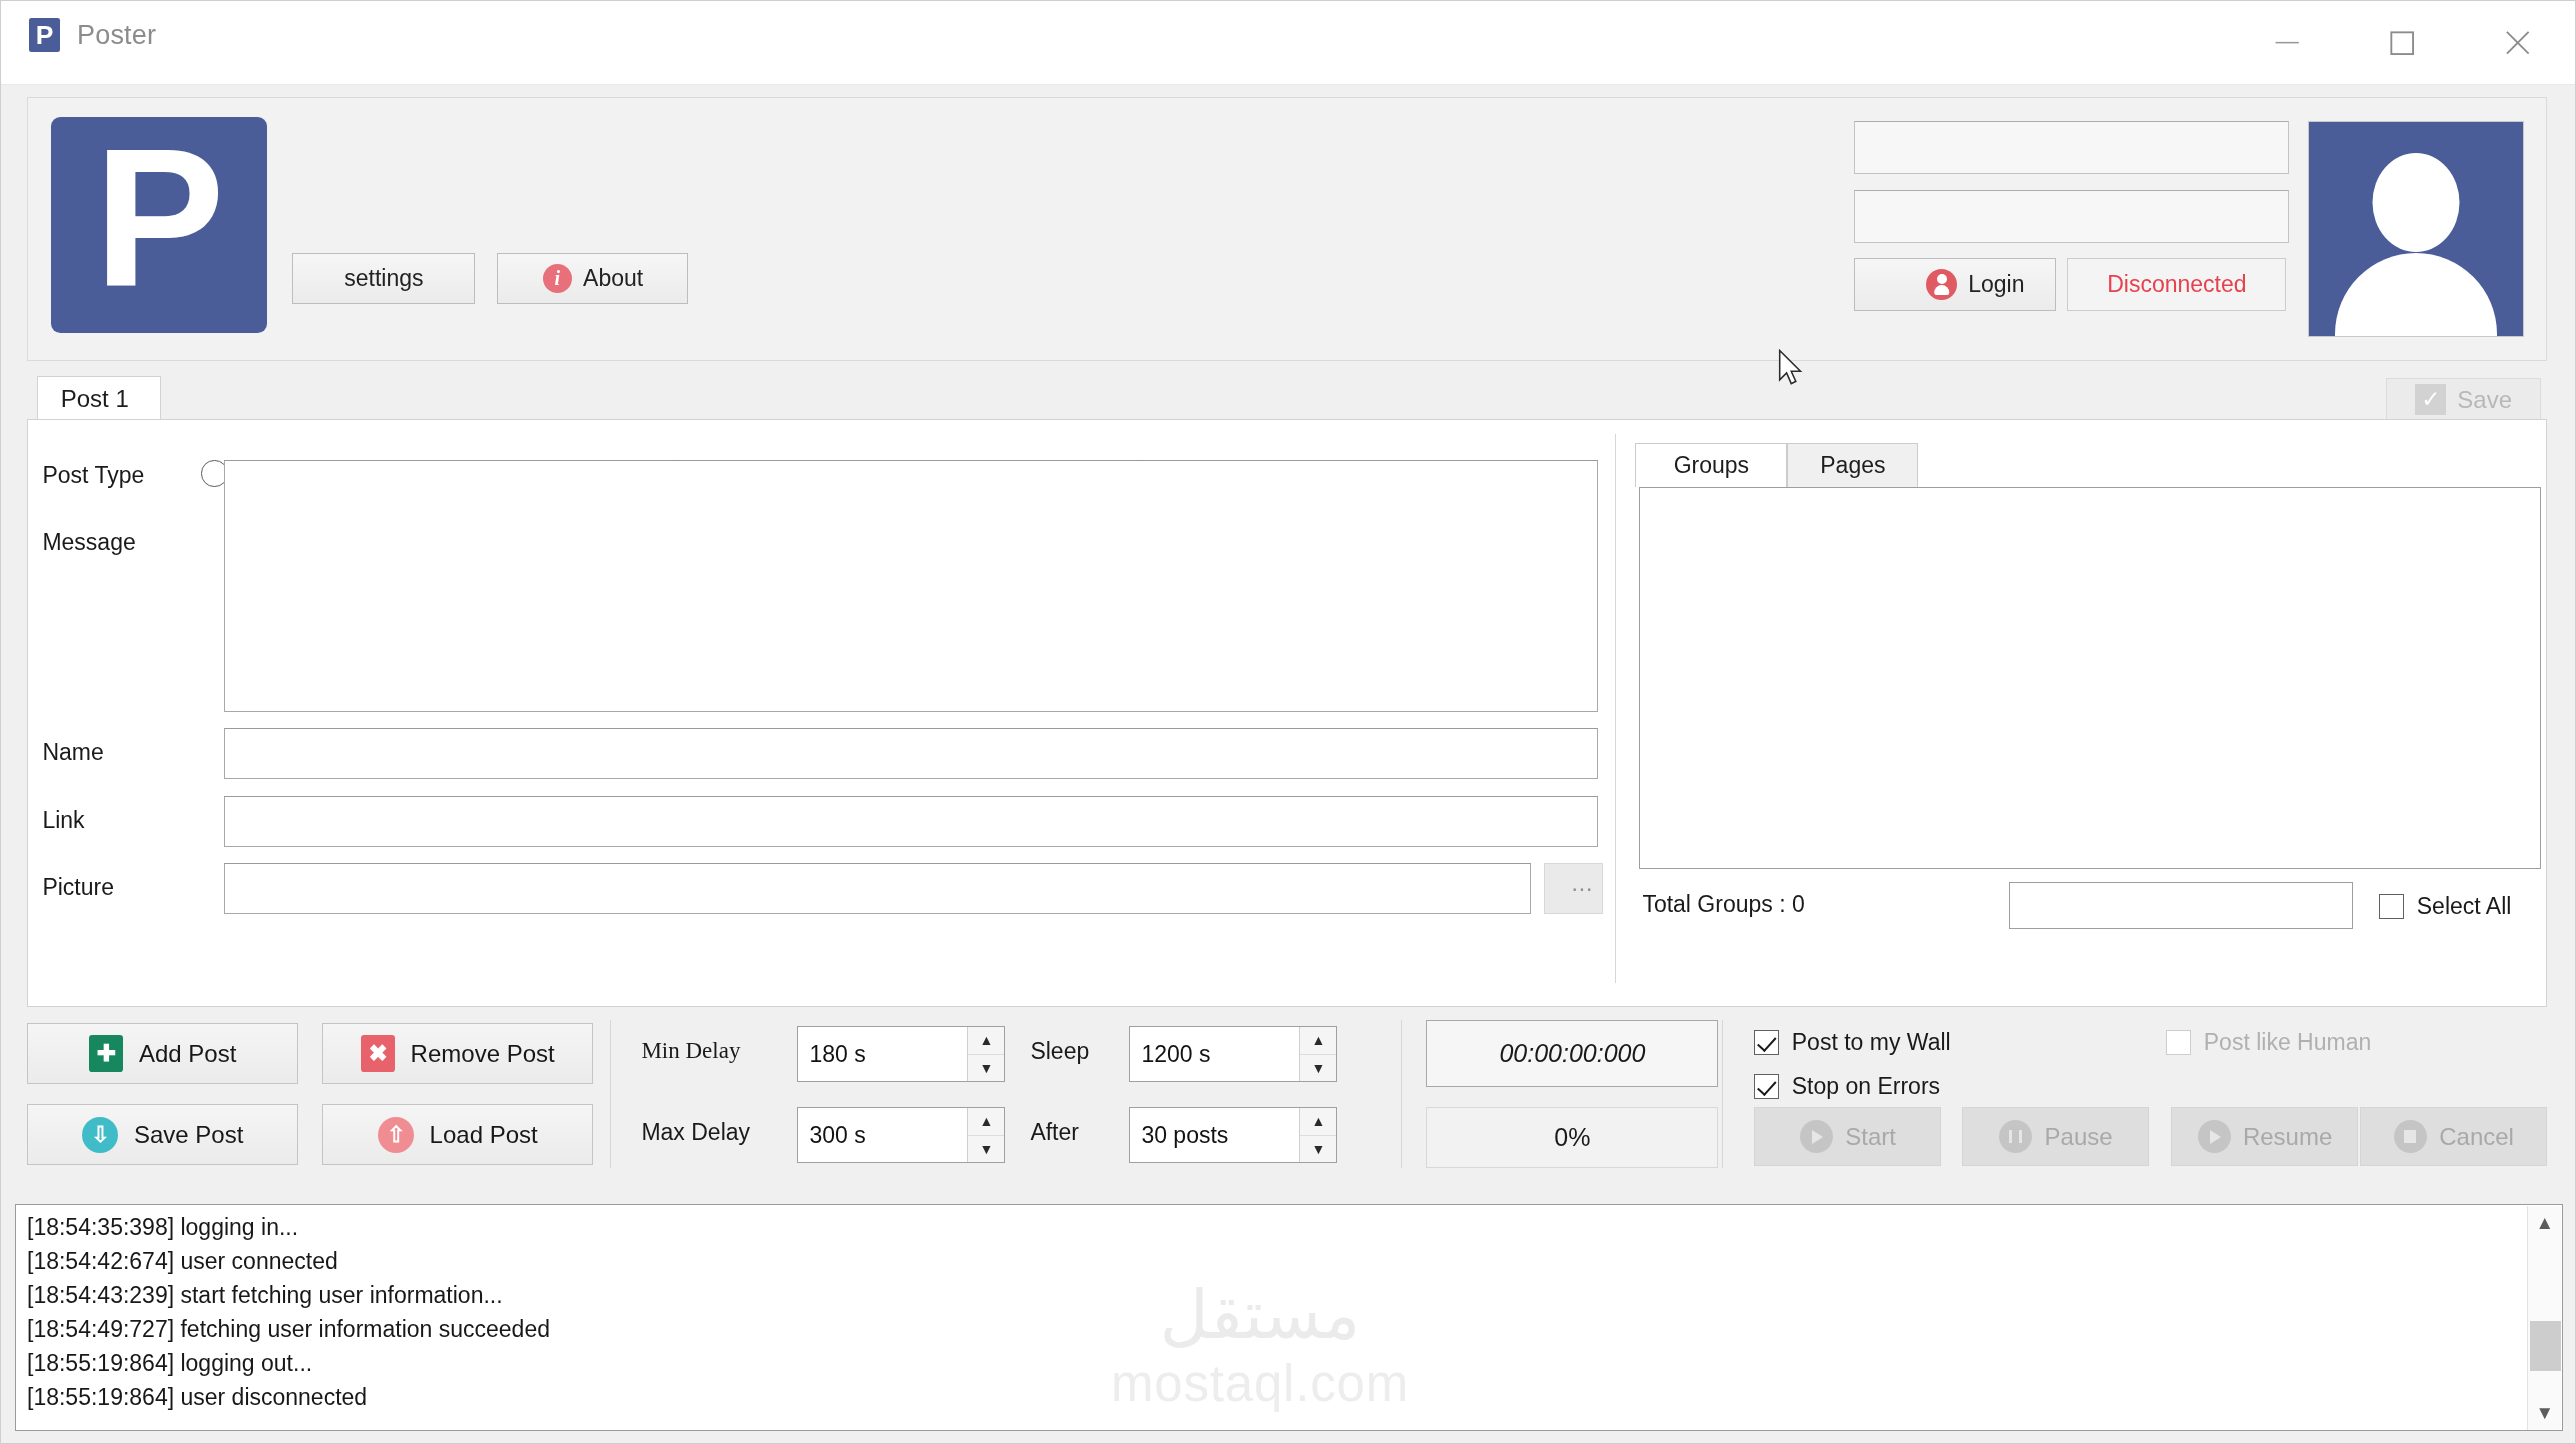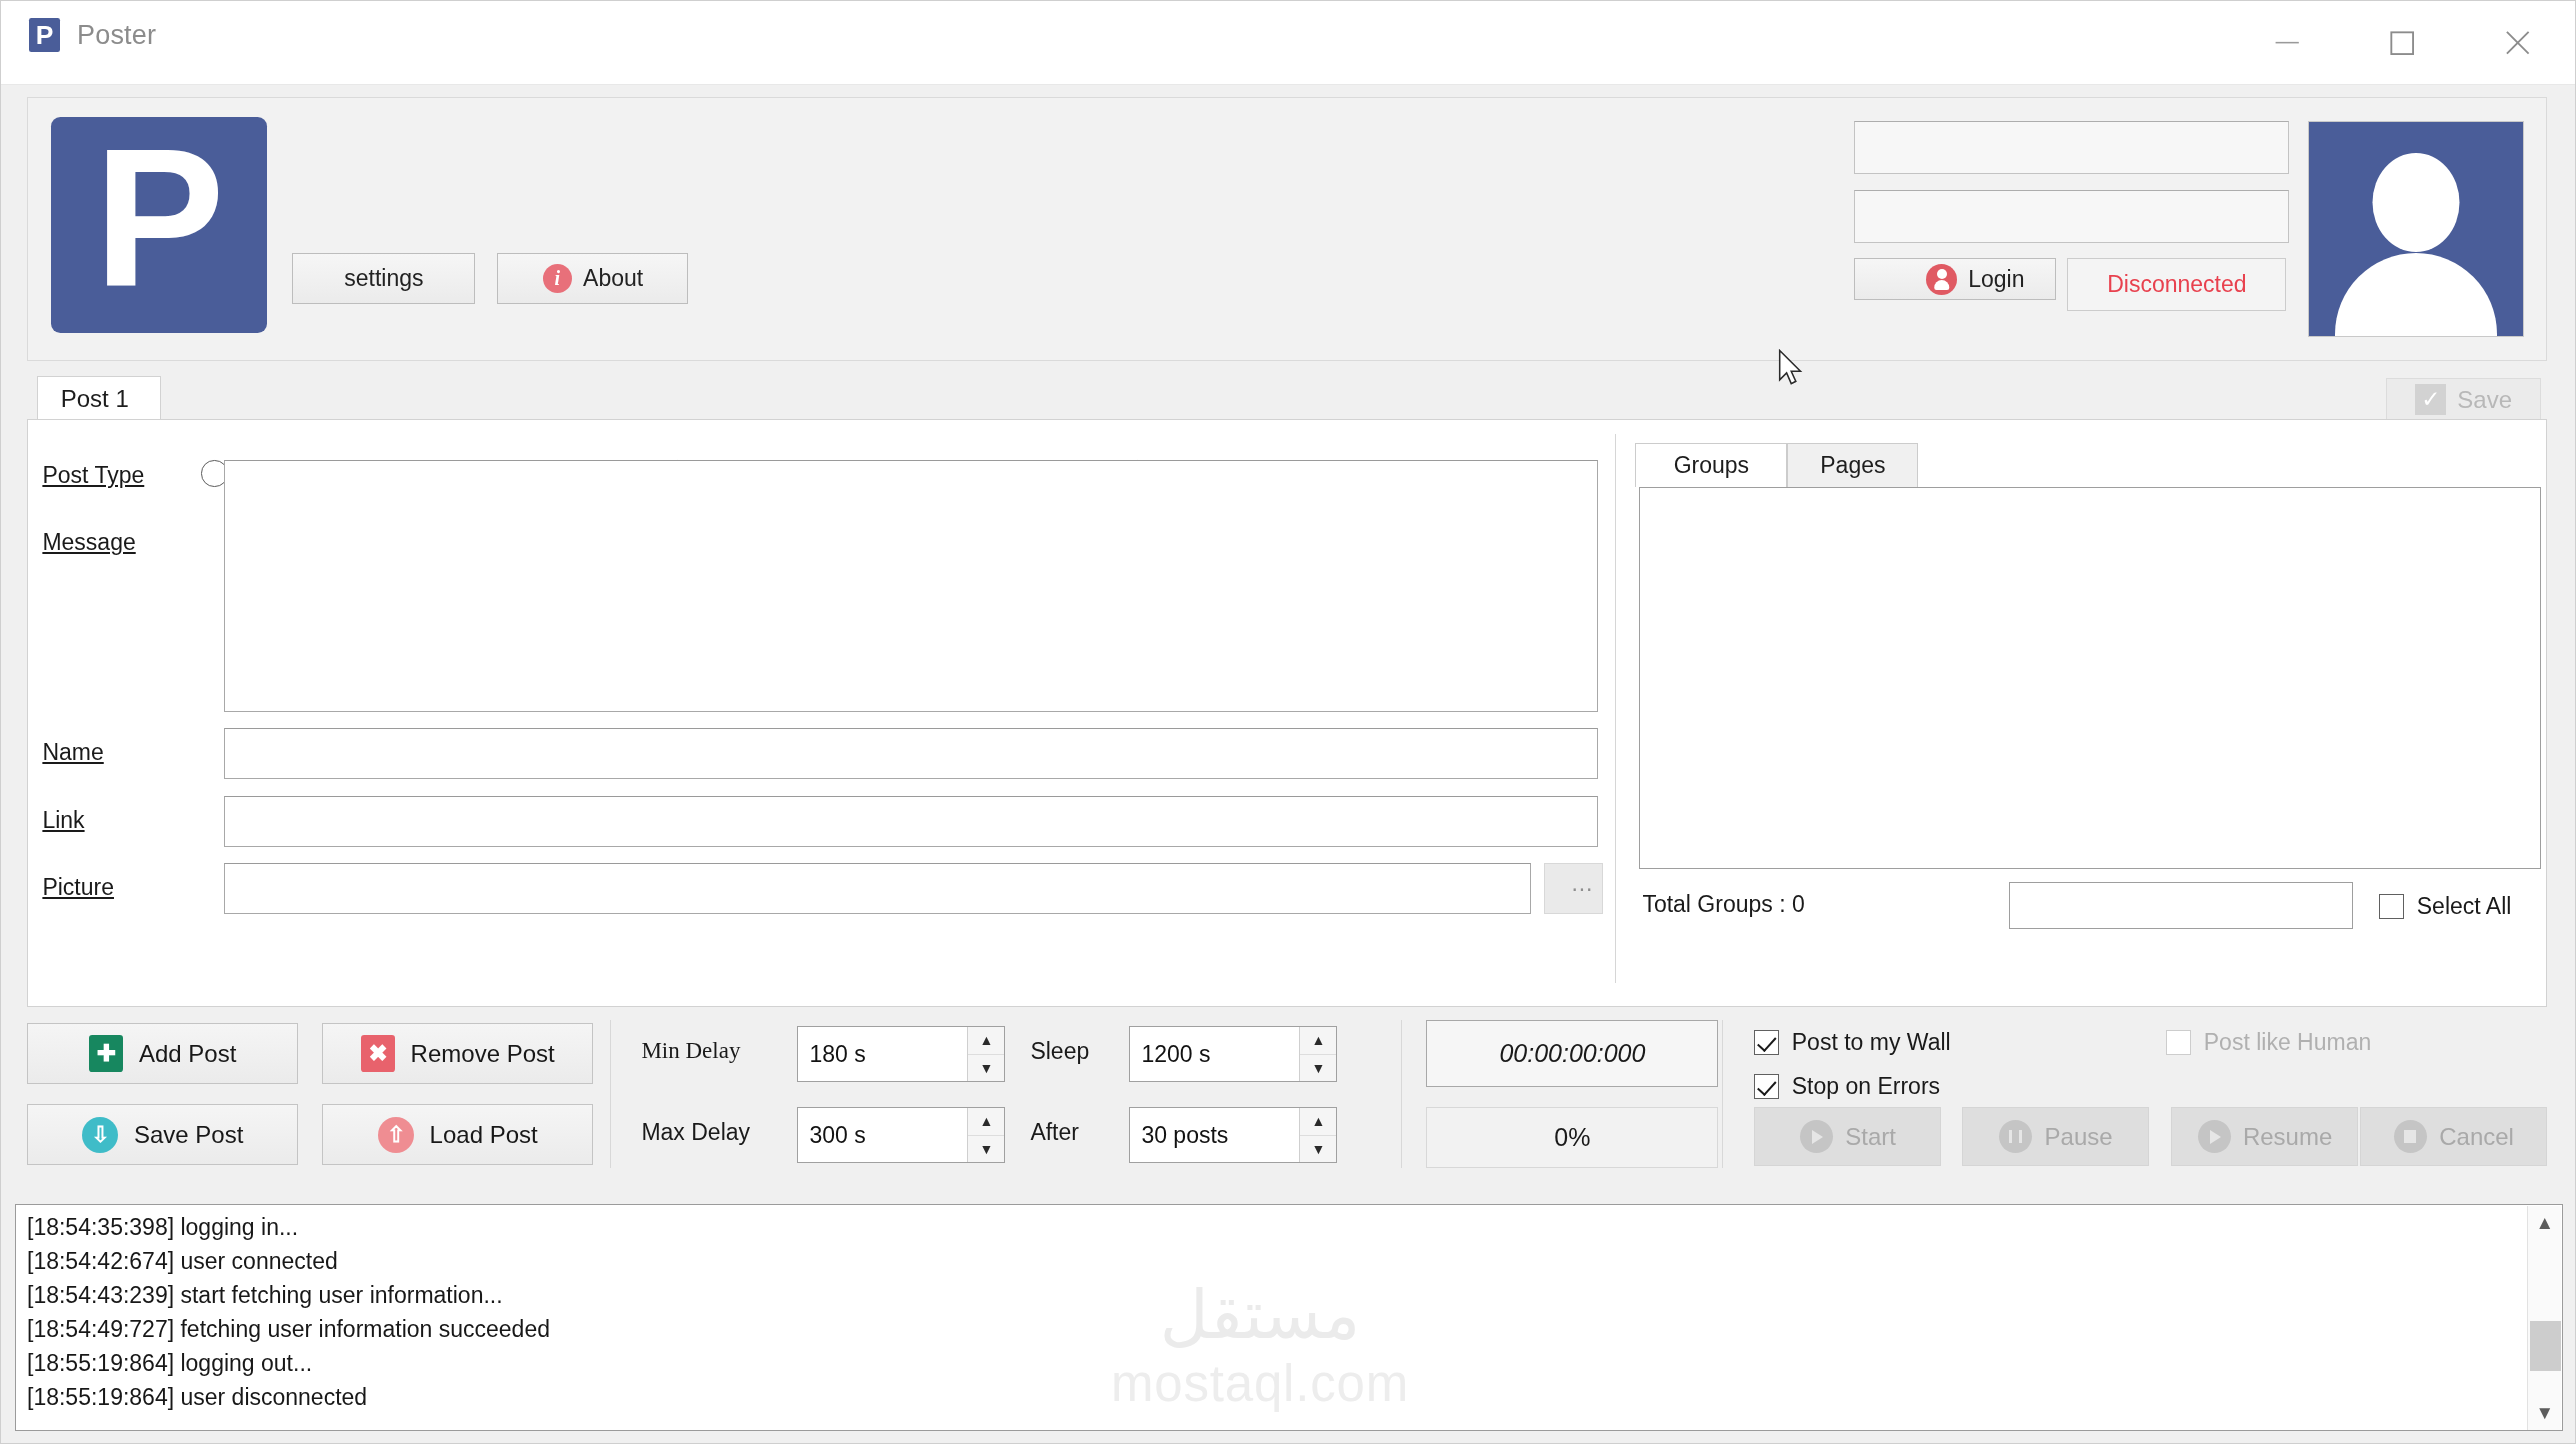--- a/index.html
+++ b/index.html
@@ -117,21 +117,21 @@
     border: 0.8px solid #c3c3c3;
     border-top-color: #adadad;
     box-sizing: border-box;
     font-size: 22px;
     color: #1a1a1a;
     padding: 0 7.8px;
     display: flex; align-items: center;
   }
   .login-field { width: 435px; height: 53px; margin-bottom: 15.5px; }
   .login-row { display: flex; gap: 11px; margin-top: 9.3px; }
-  .btn-login { width: 202px; height: 42px; padding-left: 40px; }
+  .btn-login { width: 202px; height: 53px; padding-left: 40px; }
   .ic-user-red {
     width: 31px; height: 31px; border-radius: 50%;
     background: #e05a63; position: relative;
   }
   .ic-user-red::before {
     content:''; position:absolute; left:50%; top:5.4px;
     transform:translateX(-50%);
     width:10px; height:10px; border-radius:50%; background:#ffffff;
   }
   .ic-user-red::after {
@@ -202,21 +202,21 @@
   .content-panel {
     position: absolute; left: 26.4px; top: 418px;
     width: 2520px; height: 588px;
     background: #ffffff;
     border: 0.8px solid #d2d2d2;
     box-sizing: border-box;
   }
 
   .row-label {
     position: absolute;
-    font-size: 23px; color: #1a1a1a; text-decoration: underline;
+    font-size: 23px; color: #1a1a1a;
   }
   .radio {
     width: 26.4px; height: 26.4px;
     border: 1.6px solid #5c5c5c;
     border-radius: 50%;
     box-sizing: border-box;
     position: relative;
     background: #ffffff;
   }
   .radio.checked::after {

